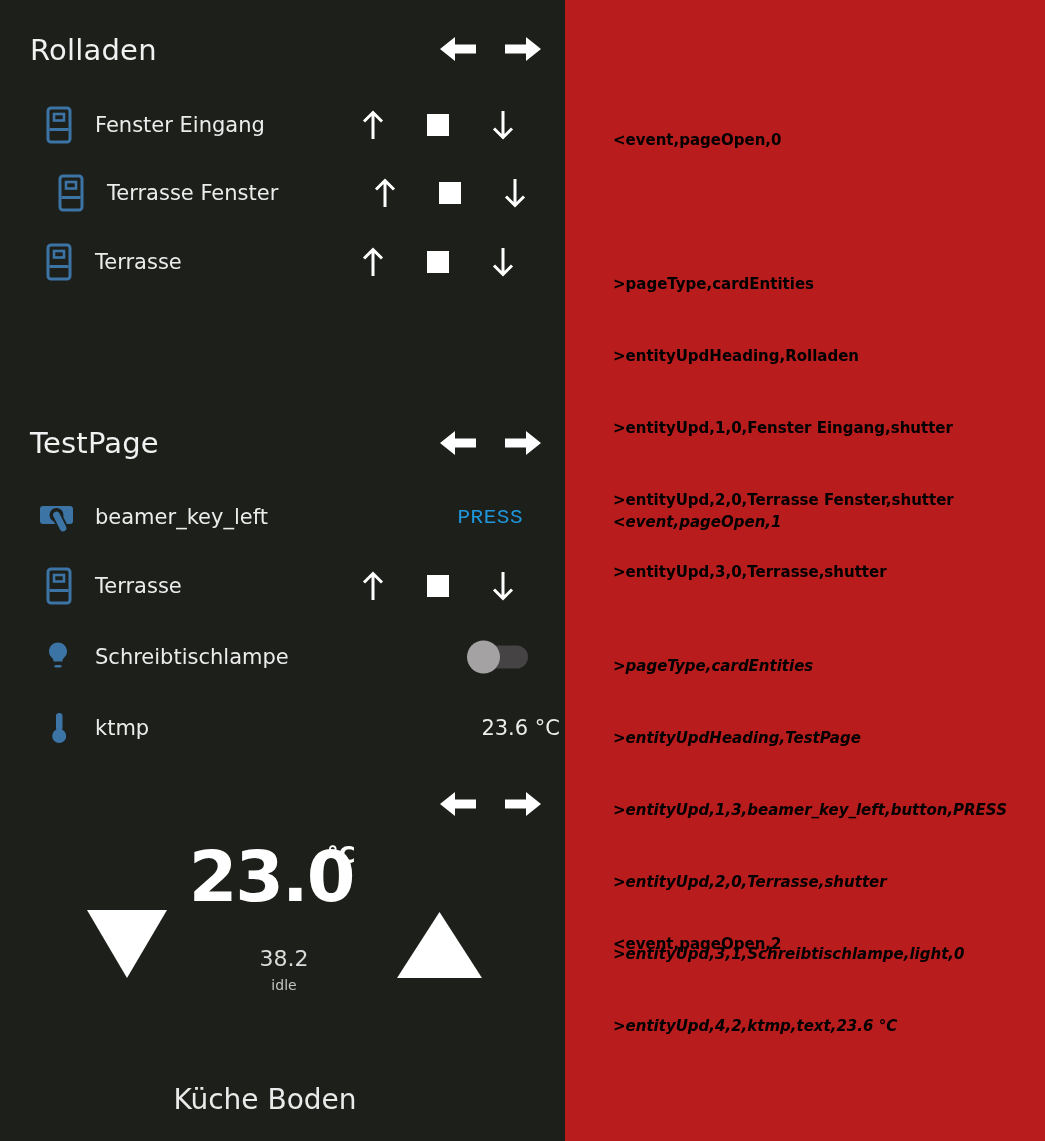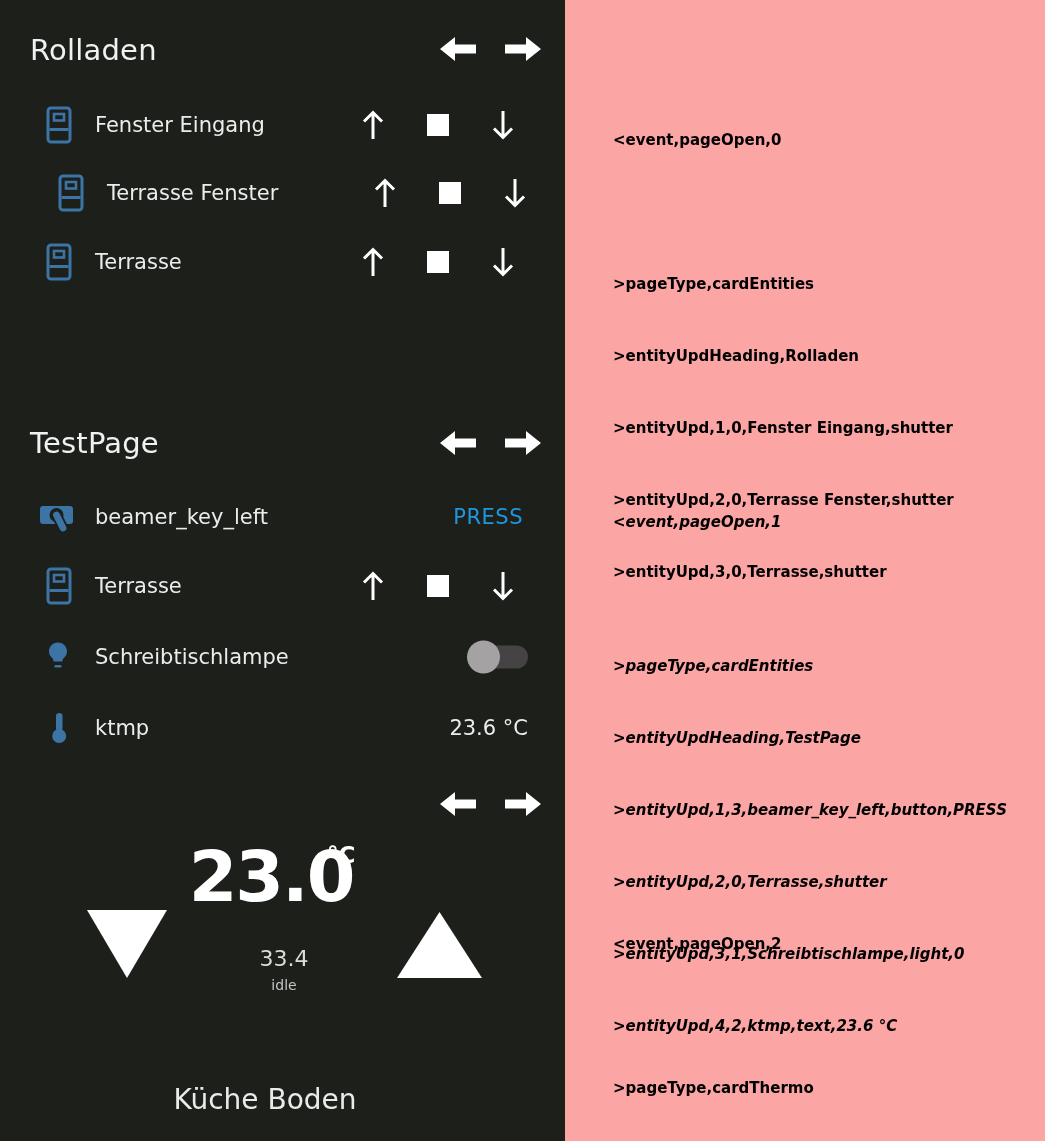--- a/index.html
+++ b/index.html
@@ -1,51 +1,51 @@
 <!DOCTYPE html>
 <html><head>
 <meta charset="utf-8">
 <style>
   html,body { margin:0; padding:0; background:#ffffff; }
   .stage {
-    position:relative; width:1045px; height:1141px; background:#fca5a5;
+    position:relative; width:1045px; height:1141px; background:#b91c1c;
     font-family:"DejaVu Sans", sans-serif; overflow:hidden;
   }
   .panel {
     position:absolute; left:0; top:0; width:565px; height:1141px;
     background:#1c1f1a;
   }
   .heading {
     position:absolute; left:30px; color:#f1f1f1; font-size:29px;
     line-height:34px; letter-spacing:0.2px;
   }
   .heading.c1 { top:33px; }
   .heading.c2 { top:426px; }
   .nav { position:absolute; left:438px; width:106px; height:28px; display:flex; gap:29px; }
   .nav.c1 { top:35px; }
   .nav.c2 { top:429px; }
   .nav.c3 { top:790px; }
   .nav svg { display:block; cursor:pointer; }
   .row { position:absolute; left:0; width:565px; height:56px; }
   .row.r1a { top:97px; }  .row.r1b { top:165px;margin-left:12px; } .row.r1c { top:234px; }
-  .row.r2a { top:489px; } .row.r2b { top:558px; } .row.r2c { top:629px; } .row.r2d { top:700px; }
+  .row.r2a { top:489px; } .row.r2b { top:558px; } .row.r2c { top:629px; } .row.r2d { top:700px;padding-left:32px; }
   .eicon { position:absolute; left:46px; top:50%; transform:translateY(-50%); }
   .eicon.tap { left:38px; }
   .eicon.thermometer { left:48px; }
   .elabel {
     position:absolute; left:95px; top:50%; transform:translateY(-50%);
     color:#ececec; font-size:21px; white-space:nowrap;text-align:right;
   }
   .ctl { position:absolute; top:50%; transform:translateY(-50%); cursor:pointer; }
   .ctl-up   { left:358px; }
   .ctl-stop { left:427px; width:22px; height:22px; background:#ffffff; }
   .ctl-down { left:488px; }
   .press {
     position:absolute; right:42px; top:50%; transform:translateY(-50%);
-    color:#2097dd; font-size:21px; letter-spacing:0.5px; cursor:pointer;
+    color:#2097dd; font-size:21px; letter-spacing:0.5px; cursor:pointer;font-family:Liberation Mono, monospace;
   }
   .evalue {
     position:absolute; right:37px; top:50%; transform:translateY(-50%);
     color:#ececec; font-size:21px; white-space:nowrap;
   }
   .toggle {
     position:absolute; right:37px; top:50%; transform:translateY(-50%);
     width:61px; height:33px; cursor:pointer;
   }
   .toggle .track {
@@ -224,21 +224,21 @@
     <div class="temp-main">23.0</div>
     <div class="temp-unit">°C</div>
 
     <svg class="tri tri-down" width="80" height="68" viewBox="0 0 80 68">
         <polygon points="0,0 80,0 40,68" fill="#ffffff"></polygon>
       </svg>
     <svg class="tri tri-up" width="85" height="66" viewBox="0 0 85 66">
         <polygon points="42.5,0 85,66 0,66" fill="#ffffff"></polygon>
       </svg>
 
-    <div class="temp-target">33.4</div>
+    <div class="temp-target">38.2</div>
     <div class="temp-state">idle</div>
     <div class="thermo-name">Küche Boden</div>
 
   </div>
 
   <div class="log b1">
     <div>&lt;event,pageOpen,0</div>
     <div class="gap"></div>
     <div>&gt;pageType,cardEntities</div>
     <div>&gt;entityUpdHeading,Rolladen</div>
@@ -254,17 +254,16 @@
     <div>&gt;entityUpdHeading,TestPage</div>
     <div>&gt;entityUpd,1,3,beamer_key_left,button,PRESS</div>
     <div>&gt;entityUpd,2,0,Terrasse,shutter</div>
     <div>&gt;entityUpd,3,1,Schreibtischlampe,light,0</div>
     <div>&gt;entityUpd,4,2,ktmp,text,23.6 °C</div>
   </div>
 
   <div class="log b3">
     <div>&lt;event,pageOpen,2</div>
     <div class="gap"></div>
-    <div>&gt;pageType,cardThermo</div>
     
   </div>
 
 </div>
 
 </body></html>

